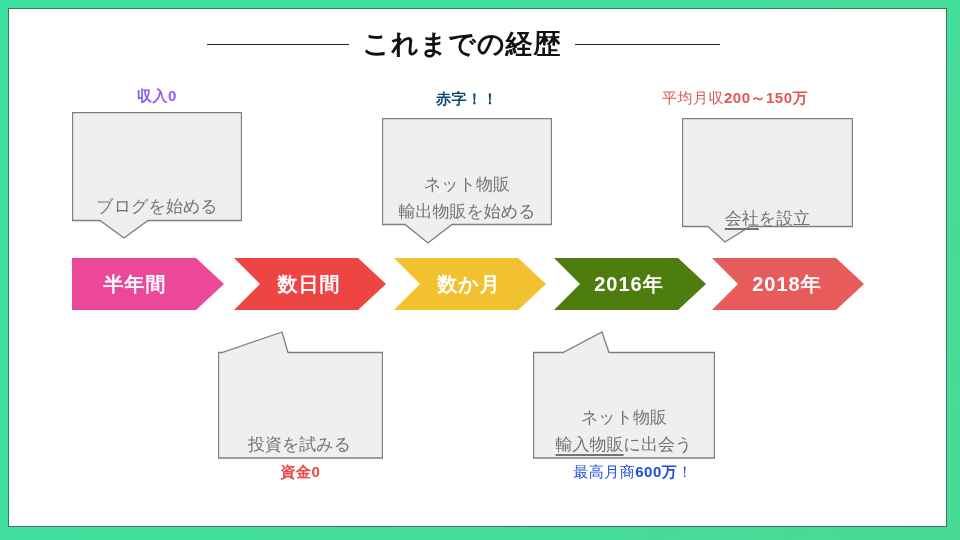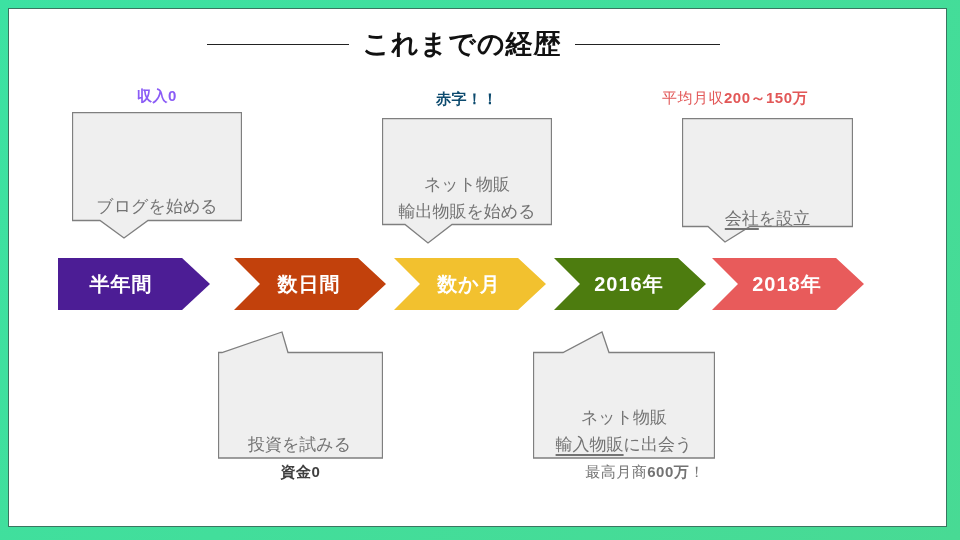--- a/index.html
+++ b/index.html
@@ -25,30 +25,30 @@
     font-size:17px;color:#737373;line-height:1.55;text-align:center;white-space:nowrap;}
   .u{text-decoration:underline;text-underline-offset:4px;text-decoration-thickness:1.5px;}
 
   
   .tag{position:absolute;font-size:15px;font-weight:700;text-align:center;white-space:nowrap;letter-spacing:.5px;}
   .tag .reg{font-weight:400;text-align:center;}
   .tag .b{font-weight:700;}
   .tag-blog{left:72px;top:87px;width:170px;color:#8b5cf6;}
   .tag-export{left:382px;top:90px;width:170px;color:#0c4a6e;}
   .tag-company{left:640px;top:89px;width:190px;color:#e25757;font-weight:400;}
-  .tag-invest{left:218px;top:463px;width:165px;color:#404040;}
-  .tag-import{left:534px;top:463px;width:222px;color:#737373;font-weight:400;}
+  .tag-invest{left:218px;top:463px;width:165px;color:#ef4444;}
+  .tag-import{left:522px;top:463px;width:222px;color:#1d4ed8;font-weight:400;}
 
   
   .step{position:absolute;top:258px;width:152px;height:52px;display:flex;align-items:center;justify-content:center;
     color:#fff;font-size:20px;font-weight:700;letter-spacing:1px;white-space:nowrap;}
   .step.first{clip-path:polygon(0 0,81.6% 0,100% 50%,81.6% 100%,0 100%);padding-right:26px;box-sizing:border-box;}
   .step.chev{clip-path:polygon(0 0,81.6% 0,100% 50%,81.6% 100%,0 100%,17.1% 50%);padding-left:24px;padding-right:26px;box-sizing:border-box;}
-  .s1{left:58px;background:#4c1d95;}
-  .s2{left:234px;background:#c2410c;}
+  .s1{left:72px;background:#ec4899;}
+  .s2{left:234px;background:#ef4444;}
   .s3{left:394px;background:#f2c12f;}
   .s4{left:554px;background:#4d7c0f;}
   .s5{left:712px;background:#e85b5b;}
 </style>
 </head>
 <body>
 
 <div class="frame"></div>
 <div class="canvas"></div>
 

